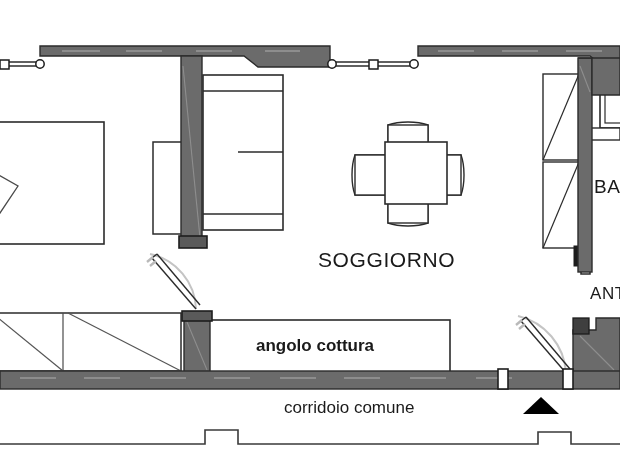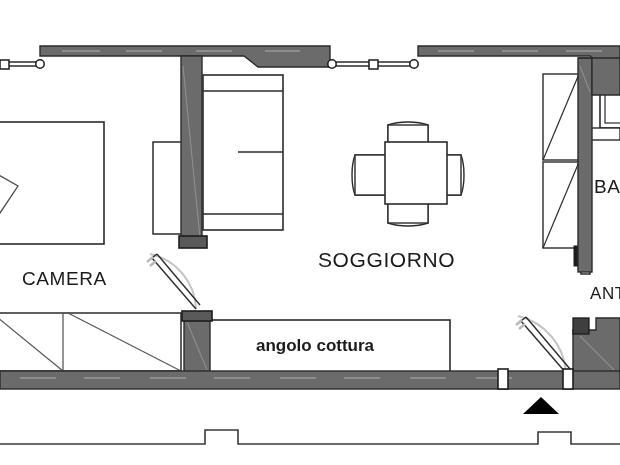--- a/index.html
+++ b/index.html
@@ -220,24 +220,24 @@
         <rect x="563" y="369" width="10" height="20" fill="#ffffff" stroke="#1d1d1d" stroke-width="1.6"></rect>
       </g>
     </g>
 
     <g>
       <path d="M 523 414 L 541 397 L 559 414 Z" fill="#000000"></path>
     </g>
 
   </svg>
 
-  <div class="room-label label-camera">CAMERA</div>
 
   <div class="room-label label-soggiorno">SOGGIORNO</div>
 
   <div class="room-label label-bagno">BAG</div>
 
   <div class="room-label label-anti">ANT</div>
 
   <div class="room-label label-cottura">angolo cottura</div>
 
+  <div class="room-label label-corridoio">corridoio comune</div>
 
 </div>
 
 </body></html>

